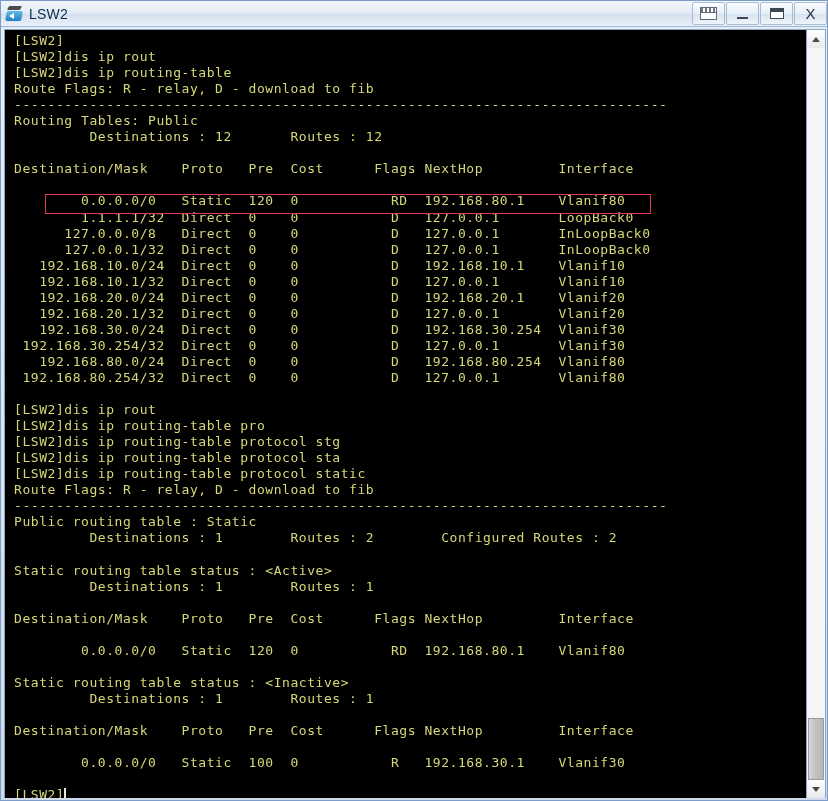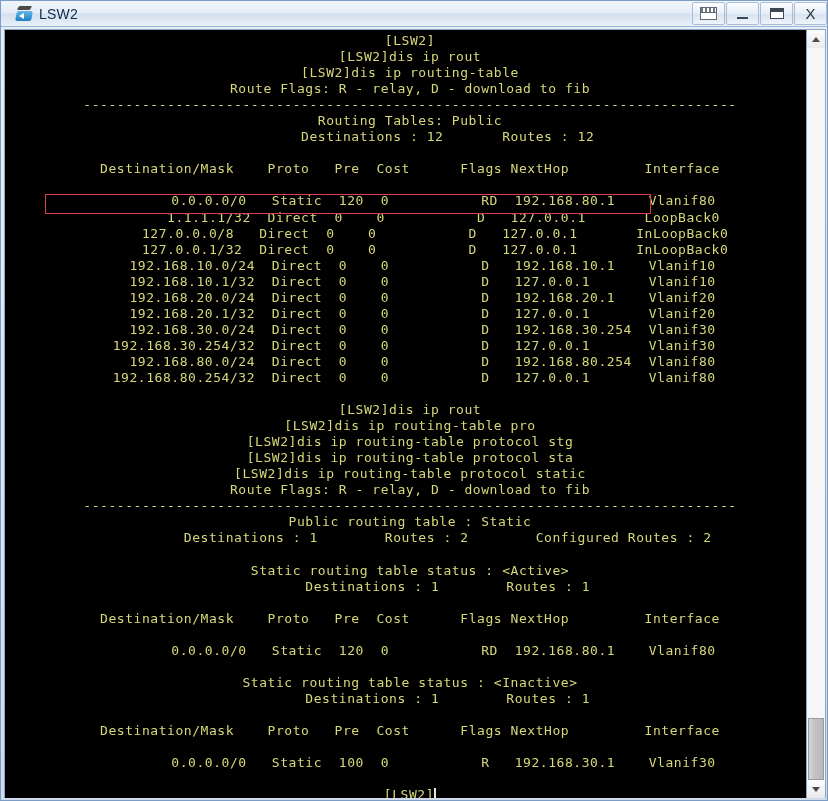--- a/index.html
+++ b/index.html
@@ -33,21 +33,21 @@
     height: 26px;
     background: linear-gradient(to bottom, #f2f6fb 0%, #e4ecf6 48%, #d4e0ee 52%, #e9f0f8 100%);
     border-bottom: 1px solid #9cb8d8;
     box-sizing: border-box;
     display: flex;
     align-items: center;
   }
   .title-left {
     display: flex;
     align-items: center;
-    padding-left: 14px;
+    padding-left: 4px;
     height: 100%;
   }
   .app-icon {
     width: 20px;
     height: 18px;
     position: relative;
     margin-right: 4px;
     flex: 0 0 auto;
   }
   .app-icon .sw-top {
@@ -145,21 +145,20 @@
   .term-outer {
     position: absolute;
     left: 3px;
     top: 28px;
     width: 822px;
     height: 770px;
     box-sizing: border-box;
     border: 1px solid #8aa6c4;
     background: #000000;
     display: flex;
-    text-align: center;
   }
   .term-screen {
     position: relative;
     flex: 1 1 auto;
     background: #000000;
     overflow: hidden;
     padding: 3px 0 0 0;
   }
   .term-lines {
     position: relative;

